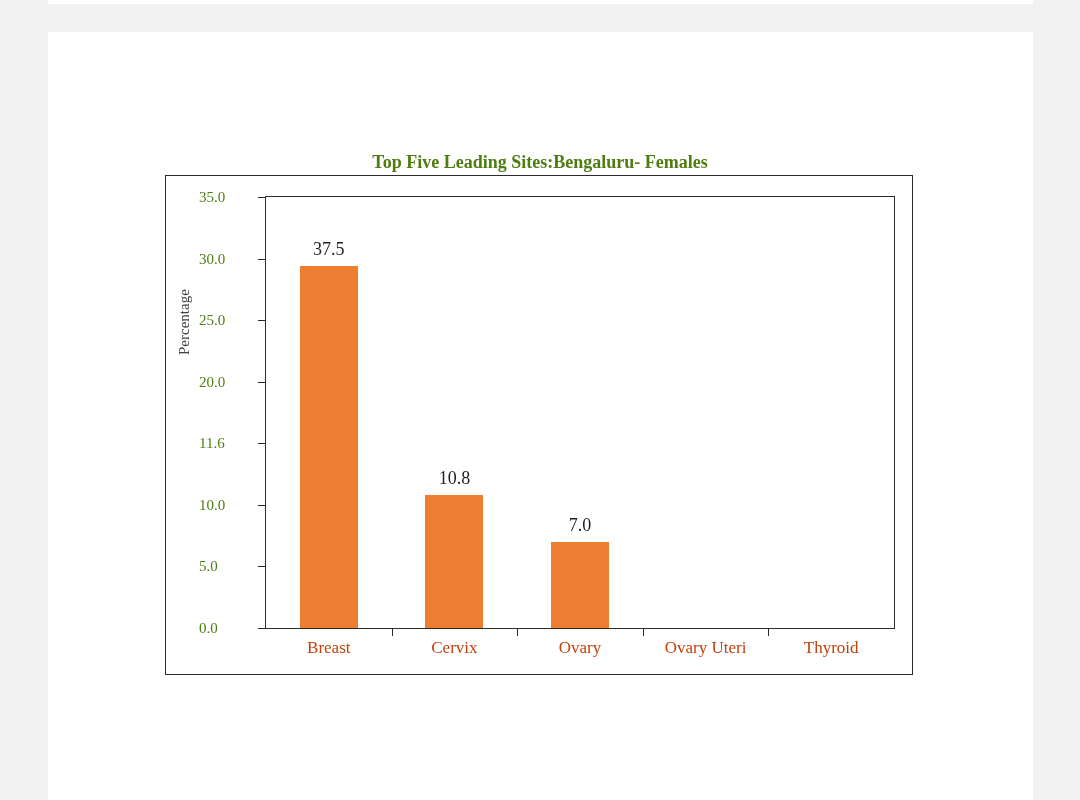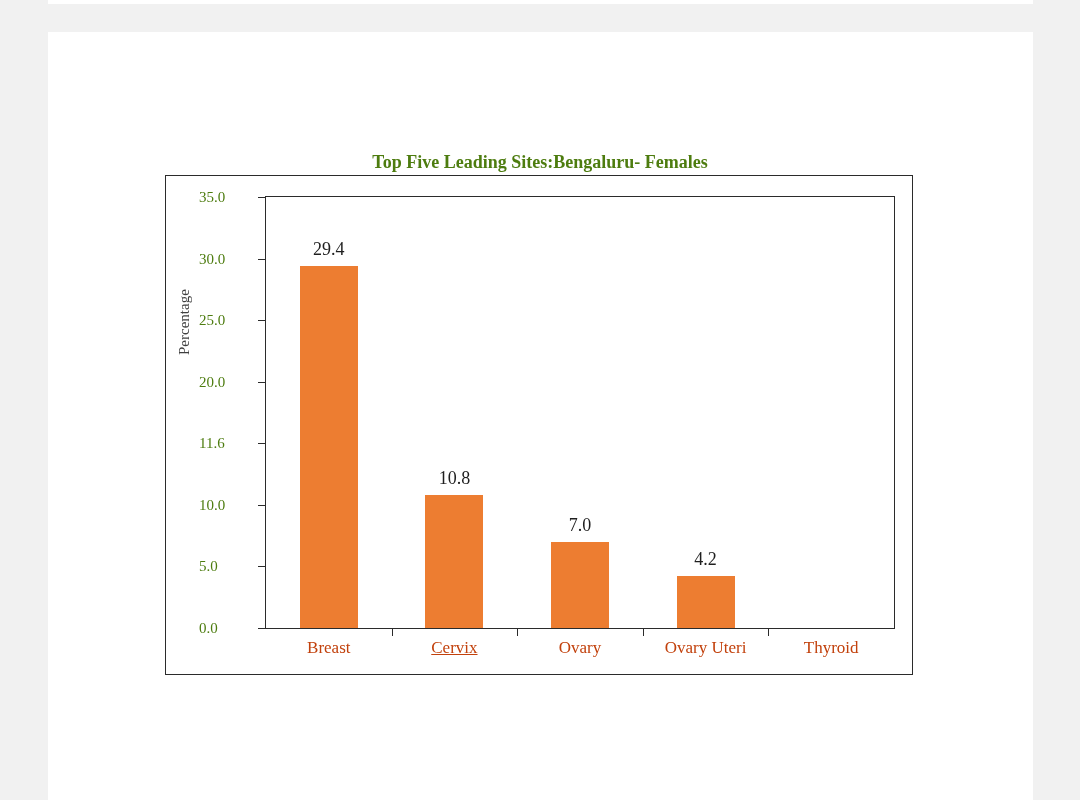--- a/index.html
+++ b/index.html
@@ -181,40 +181,36 @@
       <div class="ytick" style="top: 247.286px;">11.6</div>
       <div class="ytick" style="top: 185.714px;">20.0</div>
       <div class="ytick" style="top: 124.143px;">25.0</div>
       <div class="ytick" style="top: 62.5714px;">30.0</div>
       <div class="ytick" style="top: 1px;">35.0</div>
     </div>
 
   <div class="bars-layer" id="bars">
       <div class="bar-slot" style="left: 0px; width: 125.6px;">
         <div class="bar" style="height: 362.04px; background: rgb(237, 125, 49);"></div>
-        <div class="bar-value" style="bottom: 368.04px;">29.4</div>
+        <div class="bar-value" style="bottom: 368.04px;">37.5</div>
       </div>
       <div class="bar-slot" style="left: 125.6px; width: 125.6px;">
         <div class="bar" style="height: 132.994px; background: rgb(237, 125, 49);"></div>
         <div class="bar-value" style="bottom: 138.994px;">10.8</div>
       </div>
       <div class="bar-slot" style="left: 251.2px; width: 125.6px;">
         <div class="bar" style="height: 86.2px; background: rgb(237, 125, 49);"></div>
         <div class="bar-value" style="bottom: 92.2px;">7.0</div>
       </div>
-      <div class="bar-slot" style="left: 376.8px; width: 125.6px;">
-        <div class="bar" style="height: 51.72px; background: rgb(237, 125, 49);"></div>
-        <div class="bar-value" style="bottom: 57.72px;">4.2</div>
-      </div>
     </div>
 
   <div id="xticks">
       <div class="xtick-label" style="left: 328.8px;">Breast</div>
       <div class="xtick-mark" style="left: 391.6px;"></div>
-      <div class="xtick-label" style="left: 454.4px; text-decoration: underline;">Cervix</div>
+      <div class="xtick-label" style="left: 454.4px;">Cervix</div>
       <div class="xtick-mark" style="left: 517.2px;"></div>
       <div class="xtick-label" style="left: 580px;">Ovary</div>
       <div class="xtick-mark" style="left: 642.8px;"></div>
       <div class="xtick-label" style="left: 705.6px;">Ovary Uteri</div>
       <div class="xtick-mark" style="left: 768.4px;"></div>
       <div class="xtick-label" style="left: 831.2px;">Thyroid</div>
     </div>
 <div class="ytick-mark" style="top: 628px;"></div>
     <div class="ytick-mark" style="top: 566.429px;"></div>
     <div class="ytick-mark" style="top: 504.857px;"></div>

